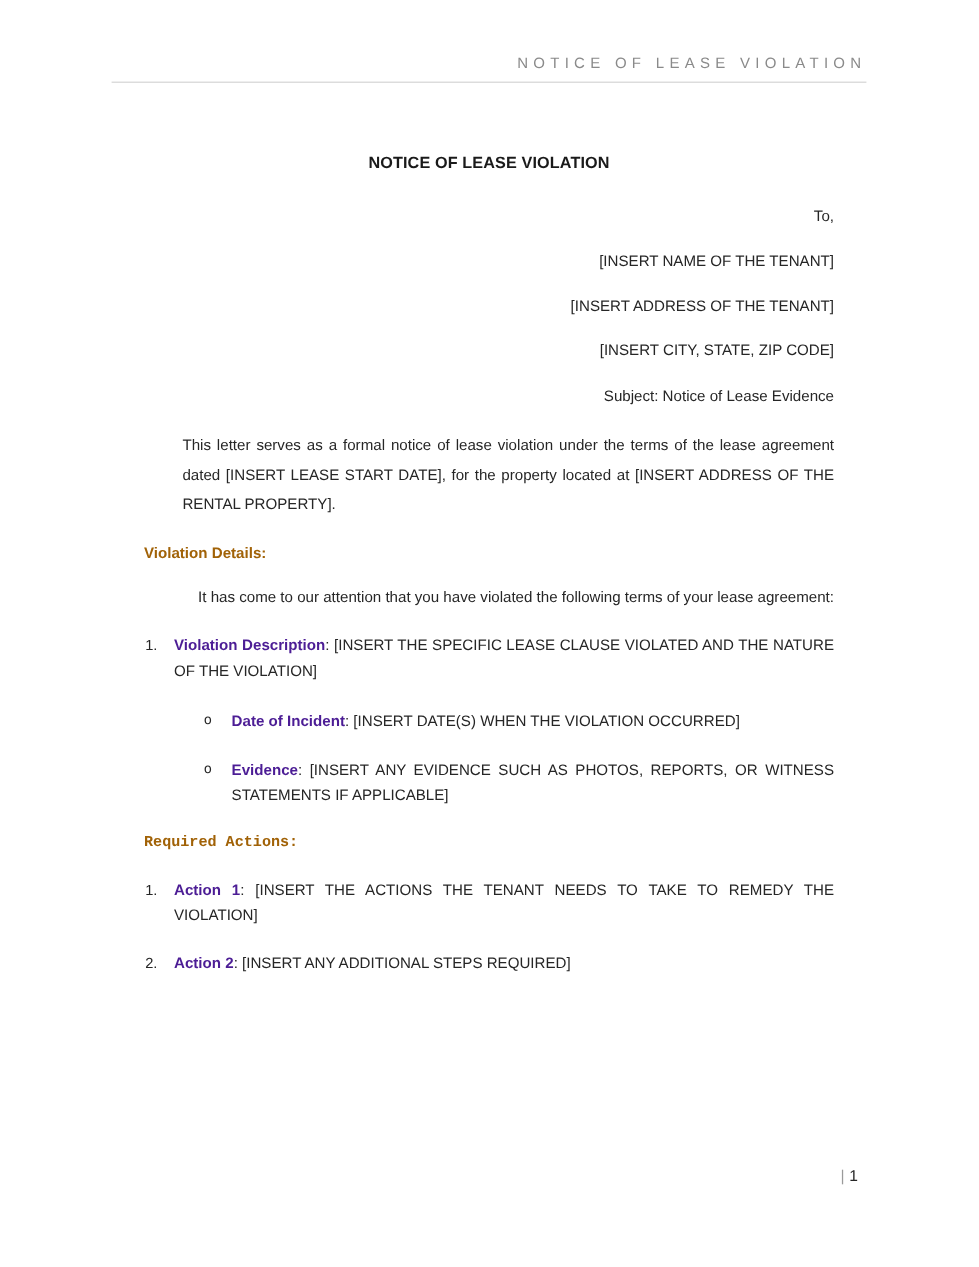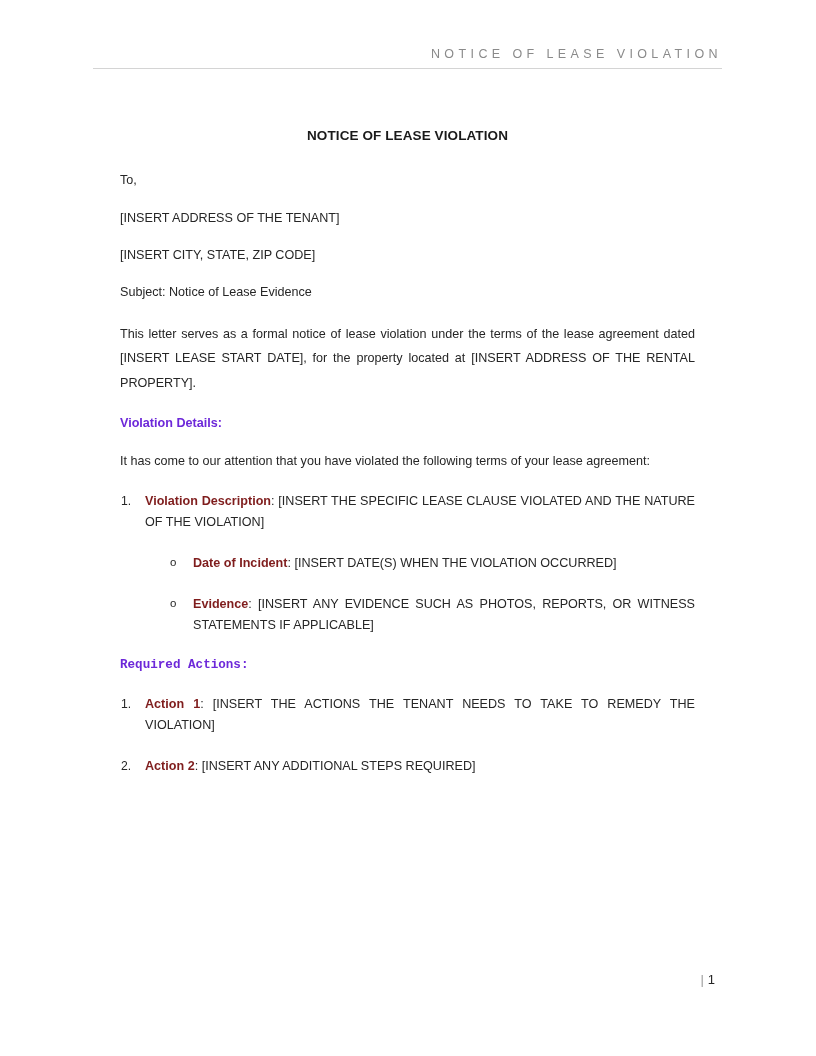--- a/index.html
+++ b/index.html
@@ -64,38 +64,39 @@
     letter-spacing: 0.1px;
     margin: 0 0 28px 0;
     line-height: 1.2;
   }
 
   p.para {
     margin: 0 0 19.5px 0;
     font-size: 12.6px;
     line-height: 1.42;
     color: #262626;
-    text-align: left;
+    text-align: right;
   }
 
   p.justify {
     text-align: justify;
     margin-bottom: 20px;
     line-height: 1.95;
+    margin-left: 32px;
   }
 
   p.tight {
     margin-bottom: 20px;
     margin-top: 12px;
   }
 
   .section-head {
     font-size: 12.6px;
     font-weight: bold;
-    color: #6d28d9;
+    color: #a16207;
     margin: 0 0 20px 0;
     line-height: 1.4;
   }
 
   
   ol.num-list {
     list-style: none;
     margin: 0 0 0 0;
     padding: 0;
   }
@@ -112,21 +113,21 @@
     position: absolute;
     left: 1px;
     top: 0;
     width: 18px;
     font-size: 12.2px;
     color: #262626;
     text-align: left;
   }
   li .lead {
     font-weight: bold;
-    color: #7f1d1d;
+    color: #4c1d95;
   }
 
   
   ul.sub-list {
     list-style: none;
     margin: 20px 0 0 0;
     padding: 0;
   }
   ul.sub-list > li {
     position: relative;
@@ -177,20 +178,21 @@
   <div class="doc-header">
     <span class="doc-header-text">NOTICE OF LEASE VIOLATION</span>
   </div>
   <div class="header-rule"></div>
 
   <div class="body-wrap">
 
     <div class="doc-title">NOTICE OF LEASE VIOLATION</div>
 
     <p class="para">To,</p>
+    <p class="para">[INSERT NAME OF THE TENANT]</p>
     <p class="para">[INSERT ADDRESS OF THE TENANT]</p>
     <p class="para">[INSERT CITY, STATE, ZIP CODE]</p>
     <p class="para">Subject: Notice of Lease Evidence</p>
 
     <p class="para justify">This letter serves as a formal notice of lease violation under the terms of the lease agreement dated [INSERT LEASE START DATE], for the property located at [INSERT ADDRESS OF THE RENTAL PROPERTY].</p>
 
     <div class="section-head">Violation Details:</div>
 
     <p class="para tight">It has come to our attention that you have violated the following terms of your lease agreement:</p>
 

